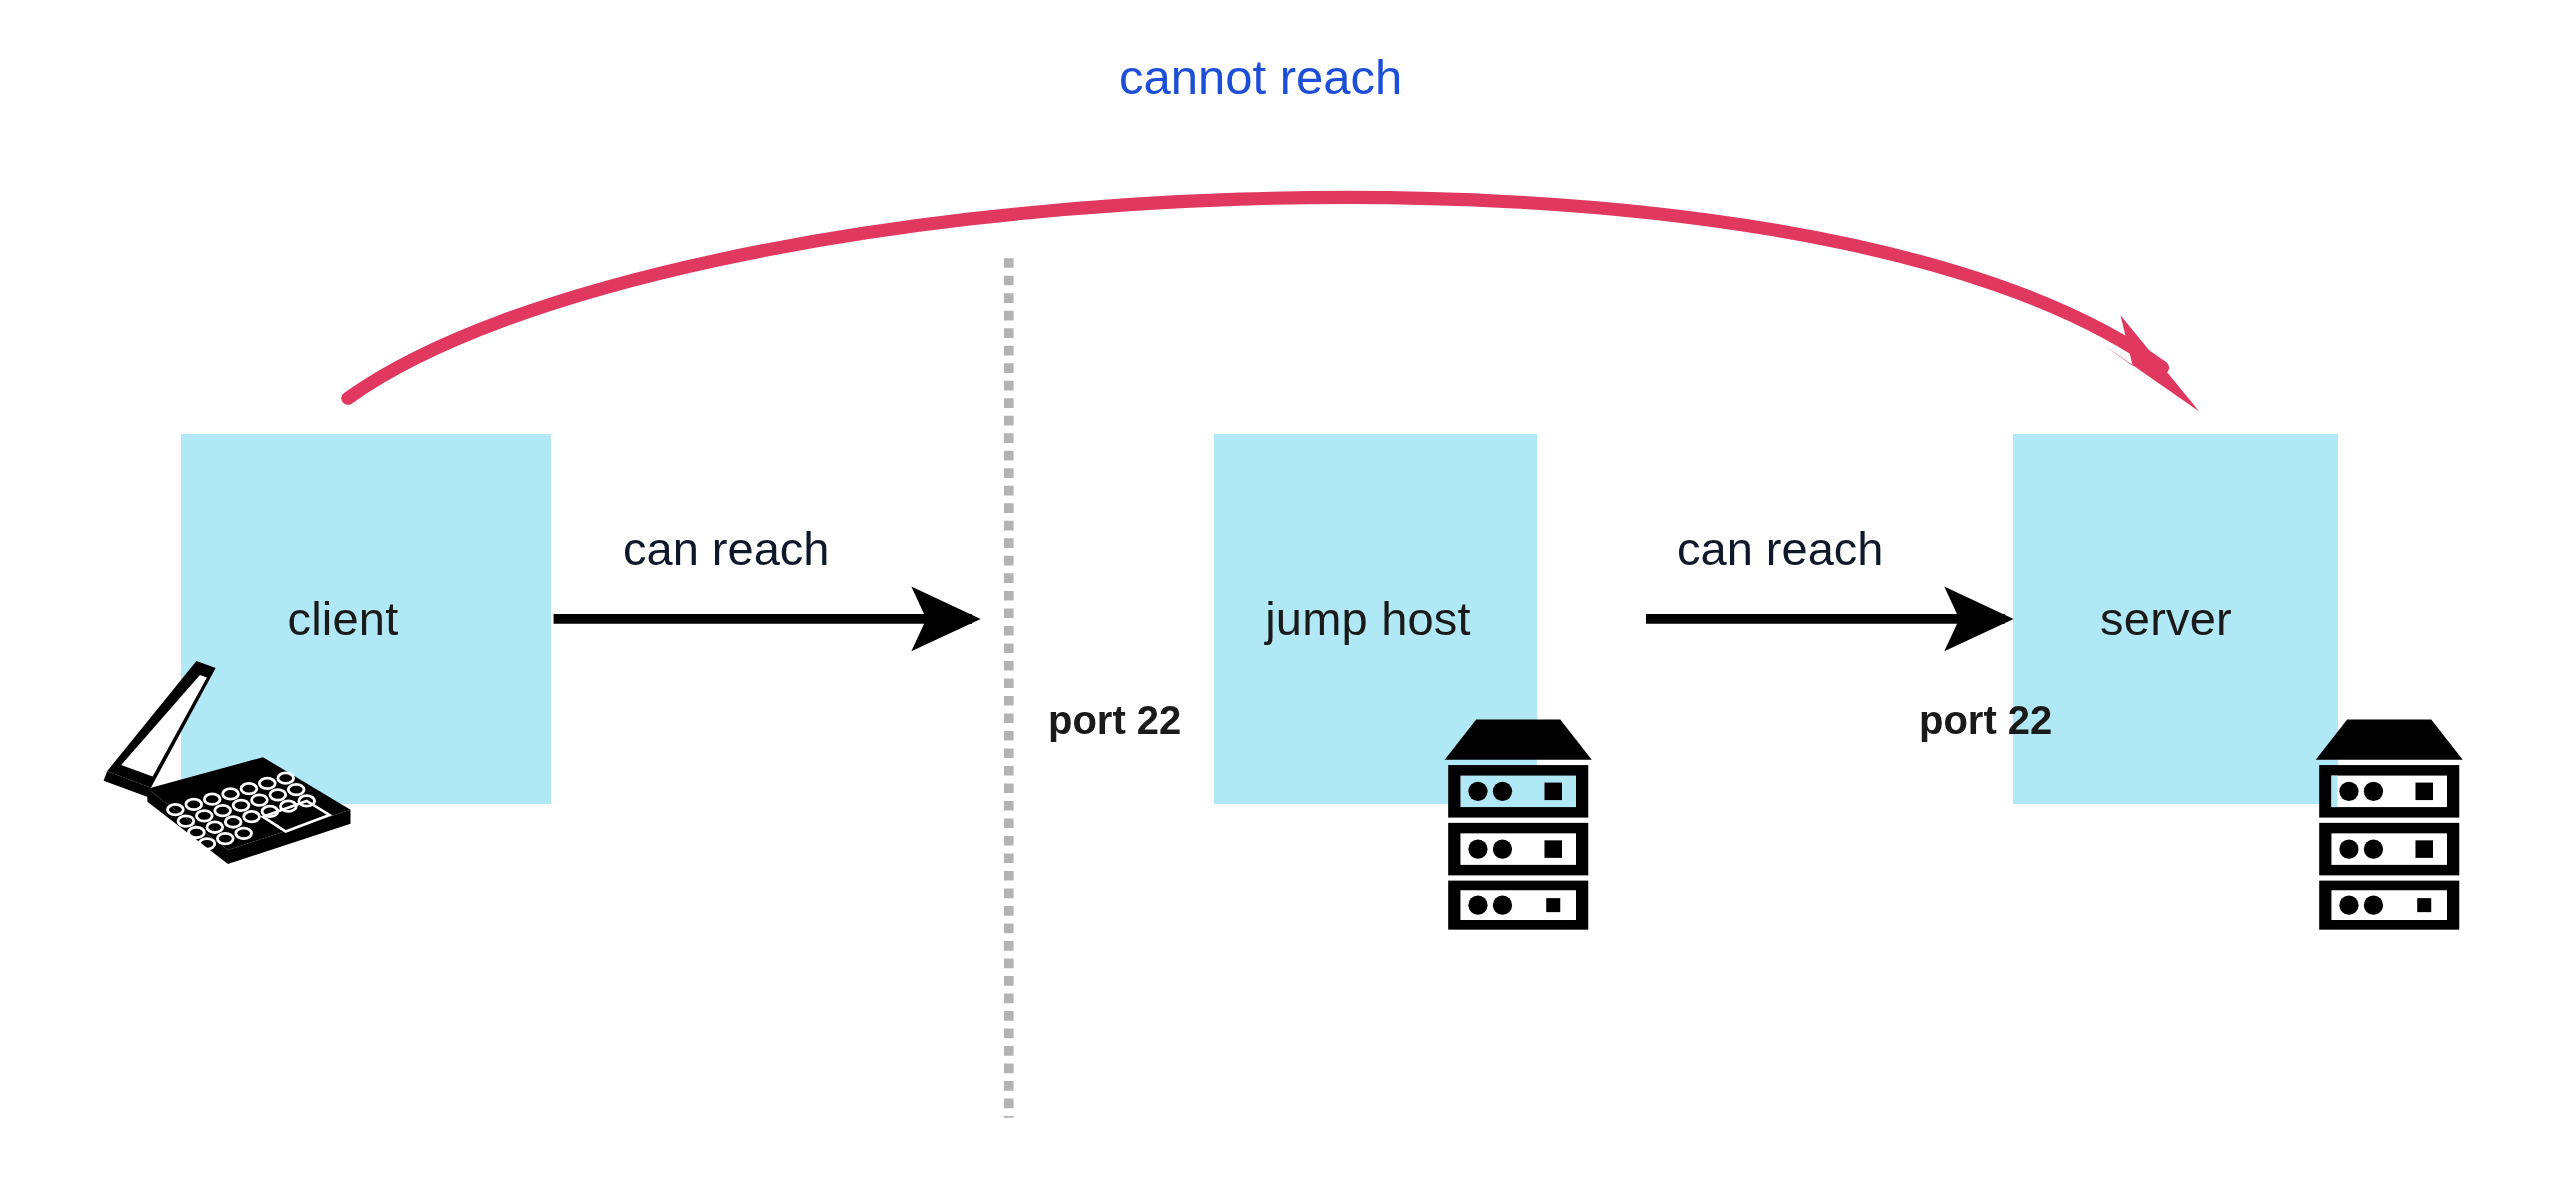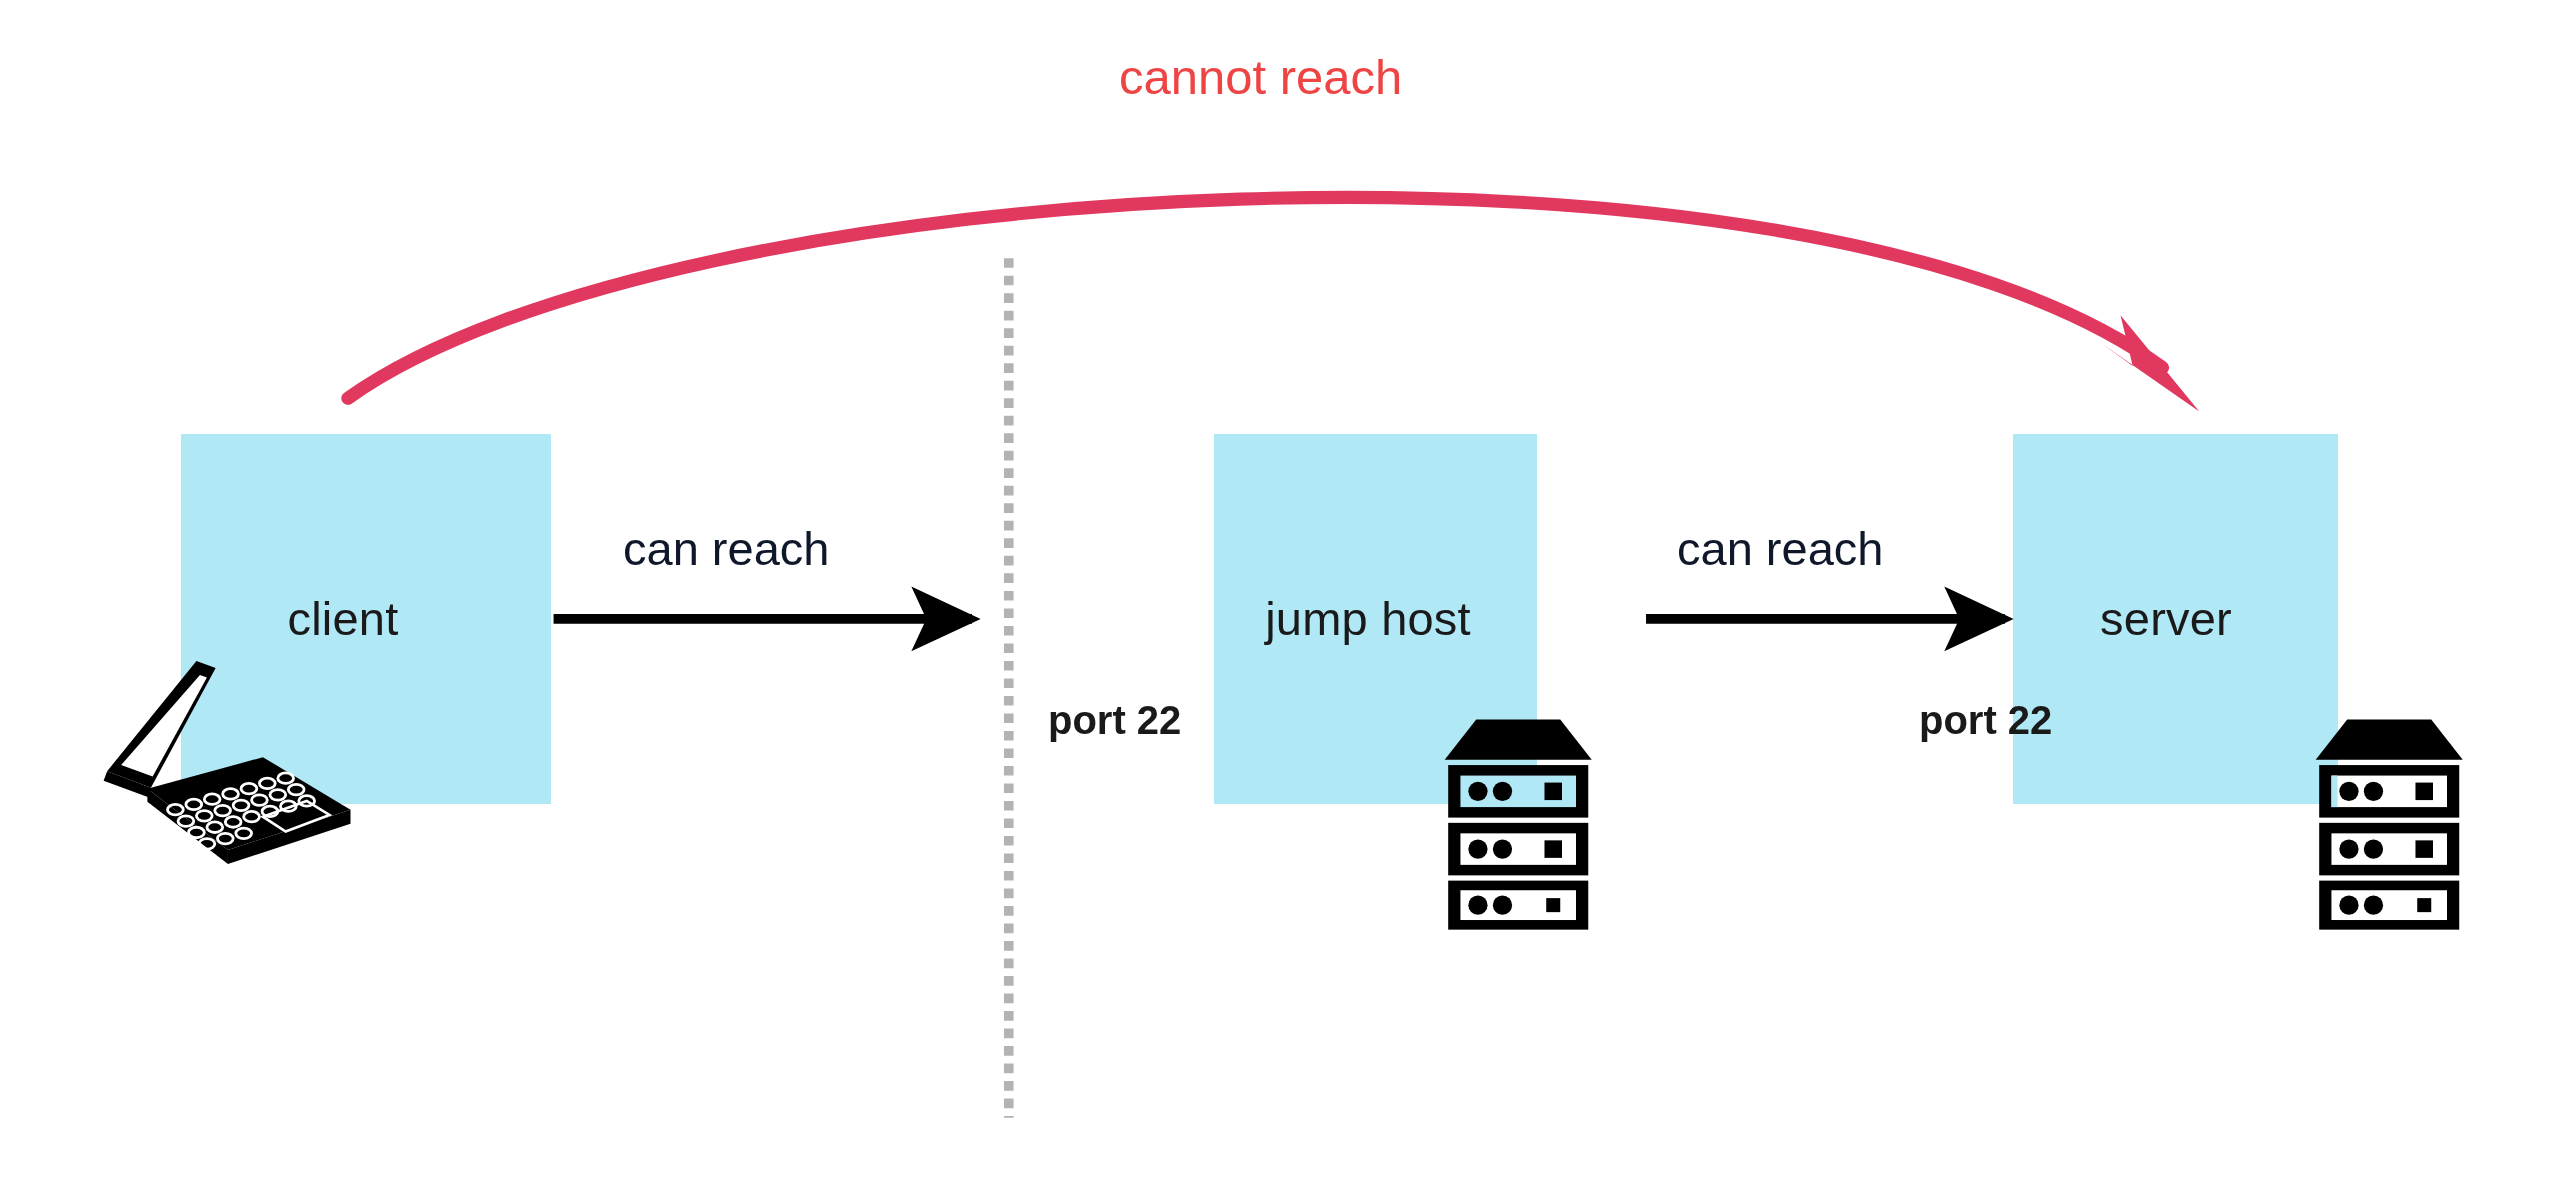--- a/index.html
+++ b/index.html
@@ -38,21 +38,21 @@
   .port-label{
     position:absolute;
     color:#1a1a1a;
     font-size:40px;
     line-height:1;
     white-space:nowrap;
     font-weight:bold;
   }
   .warn-label{
     position:absolute;
-    color:#ef4444;
+    color:#1d4ed8;
     font-size:49px;
     line-height:1;
     white-space:nowrap;
   }
 
   
   .layer{
     position:absolute;left:0;top:0;
     width:2576px;height:1180px;
     pointer-events:none;

